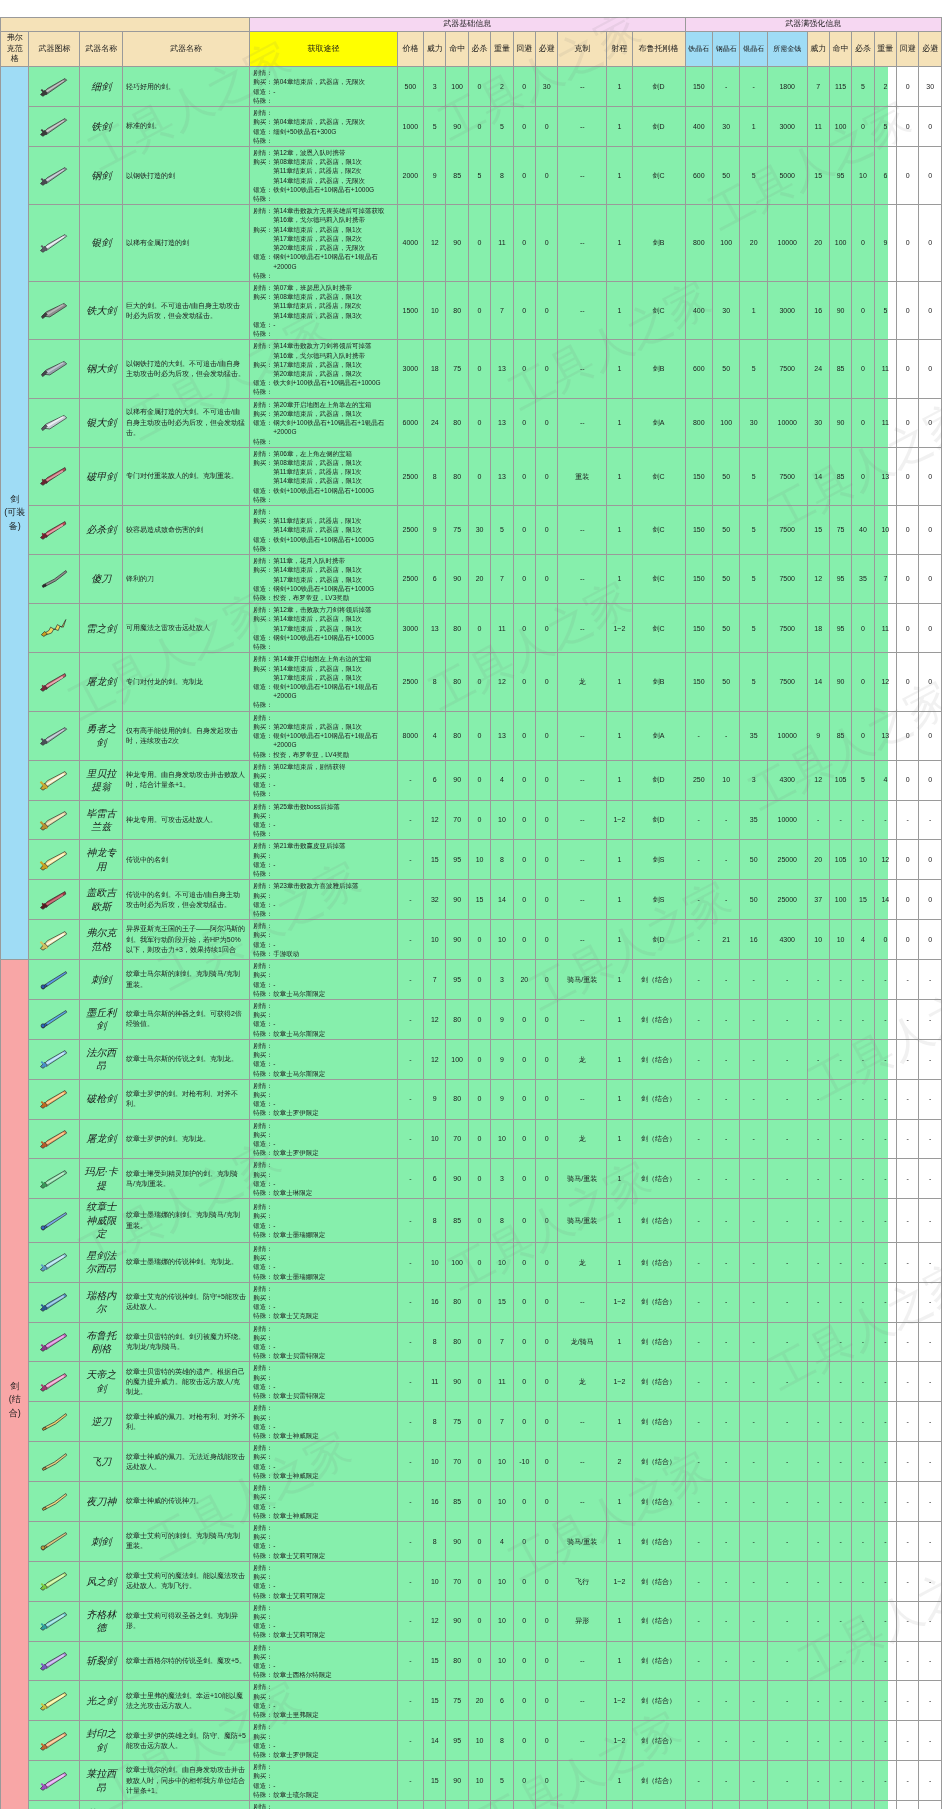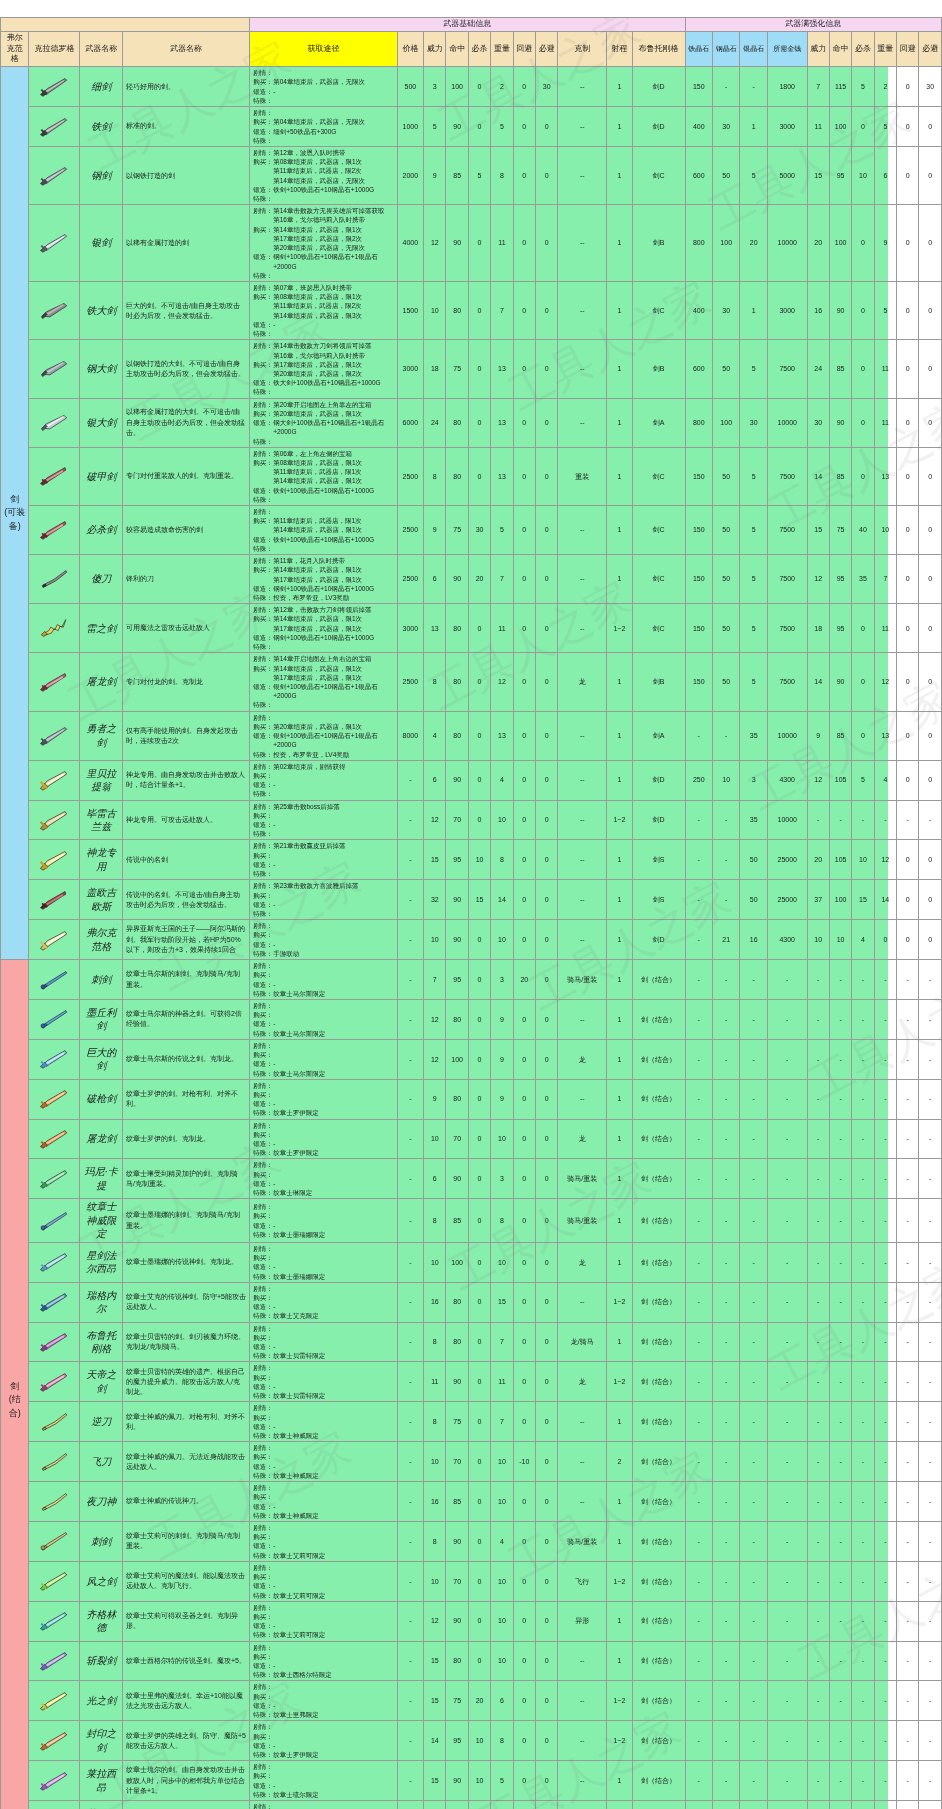--- a/index.html
+++ b/index.html
@@ -109,21 +109,21 @@
         <col style="width:22px">
     </colgroup>
     <thead>
       <tr>
         <td class="hg-blank" colspan="4"></td>
         <td class="hg-pink" colspan="11">武器基础信息</td>
         <td class="hg-pink" colspan="10">武器满强化信息</td>
       </tr>
       <tr>
         <td class="h-cream" rowspan="1">弗尔克范格</td>
-        <td class="h-cream">克拉德罗格</td>
+        <td class="h-cream">武器图标</td>
         <td class="h-cream">武器名称</td>
         <td class="h-cream">武器名称</td>
         <td class="h-yellow">获取途径</td>
         <td class="h-cream">价格</td>
         <td class="h-cream">威力</td>
         <td class="h-cream">命中</td>
         <td class="h-cream">必杀</td>
         <td class="h-cream">重量</td>
         <td class="h-cream">回避</td>
         <td class="h-cream">必避</td>
@@ -1039,21 +1039,21 @@
         </tr>
         <tr>
           <td class="c-icon">
             <svg class="wicon" viewBox="0 0 36 26" xmlns="http://www.w3.org/2000/svg">
               <path d="M6 19 L10 15 L31 3 L33 6 L13 19 L9 22 Z" fill="#8ec8ec" stroke="#2a2a2a" stroke-width="0.8"></path>
                <path d="M8 18 L29 5 L30 7 L10 19 Z" fill="#dcf0fc" opacity=".8"></path>
                <path d="M2 22 L7 17 L10 20 L5 24 Z" fill="#4a90c8" stroke="#2a2a2a" stroke-width="0.8"></path>
                <path d="M3 16 L9 22" stroke="#4a90c8" stroke-width="2"></path>
             </svg>
           </td>
-          <td class="c-name">巨大的剑</td>
+          <td class="c-name">法尔西昂</td>
           <td class="c-desc">纹章士马尔斯的传说之剑。克制龙。</td>
           <td class="c-get">
             <div class="getgrid">
     <div class="lbl">剧情：</div>
     <div class="val"></div>
     <div class="lbl">购买：</div>
     <div class="val"></div>
     <div class="lbl">锻造：</div>
     <div class="val">-</div>
     <div class="lbl">特殊：</div>

